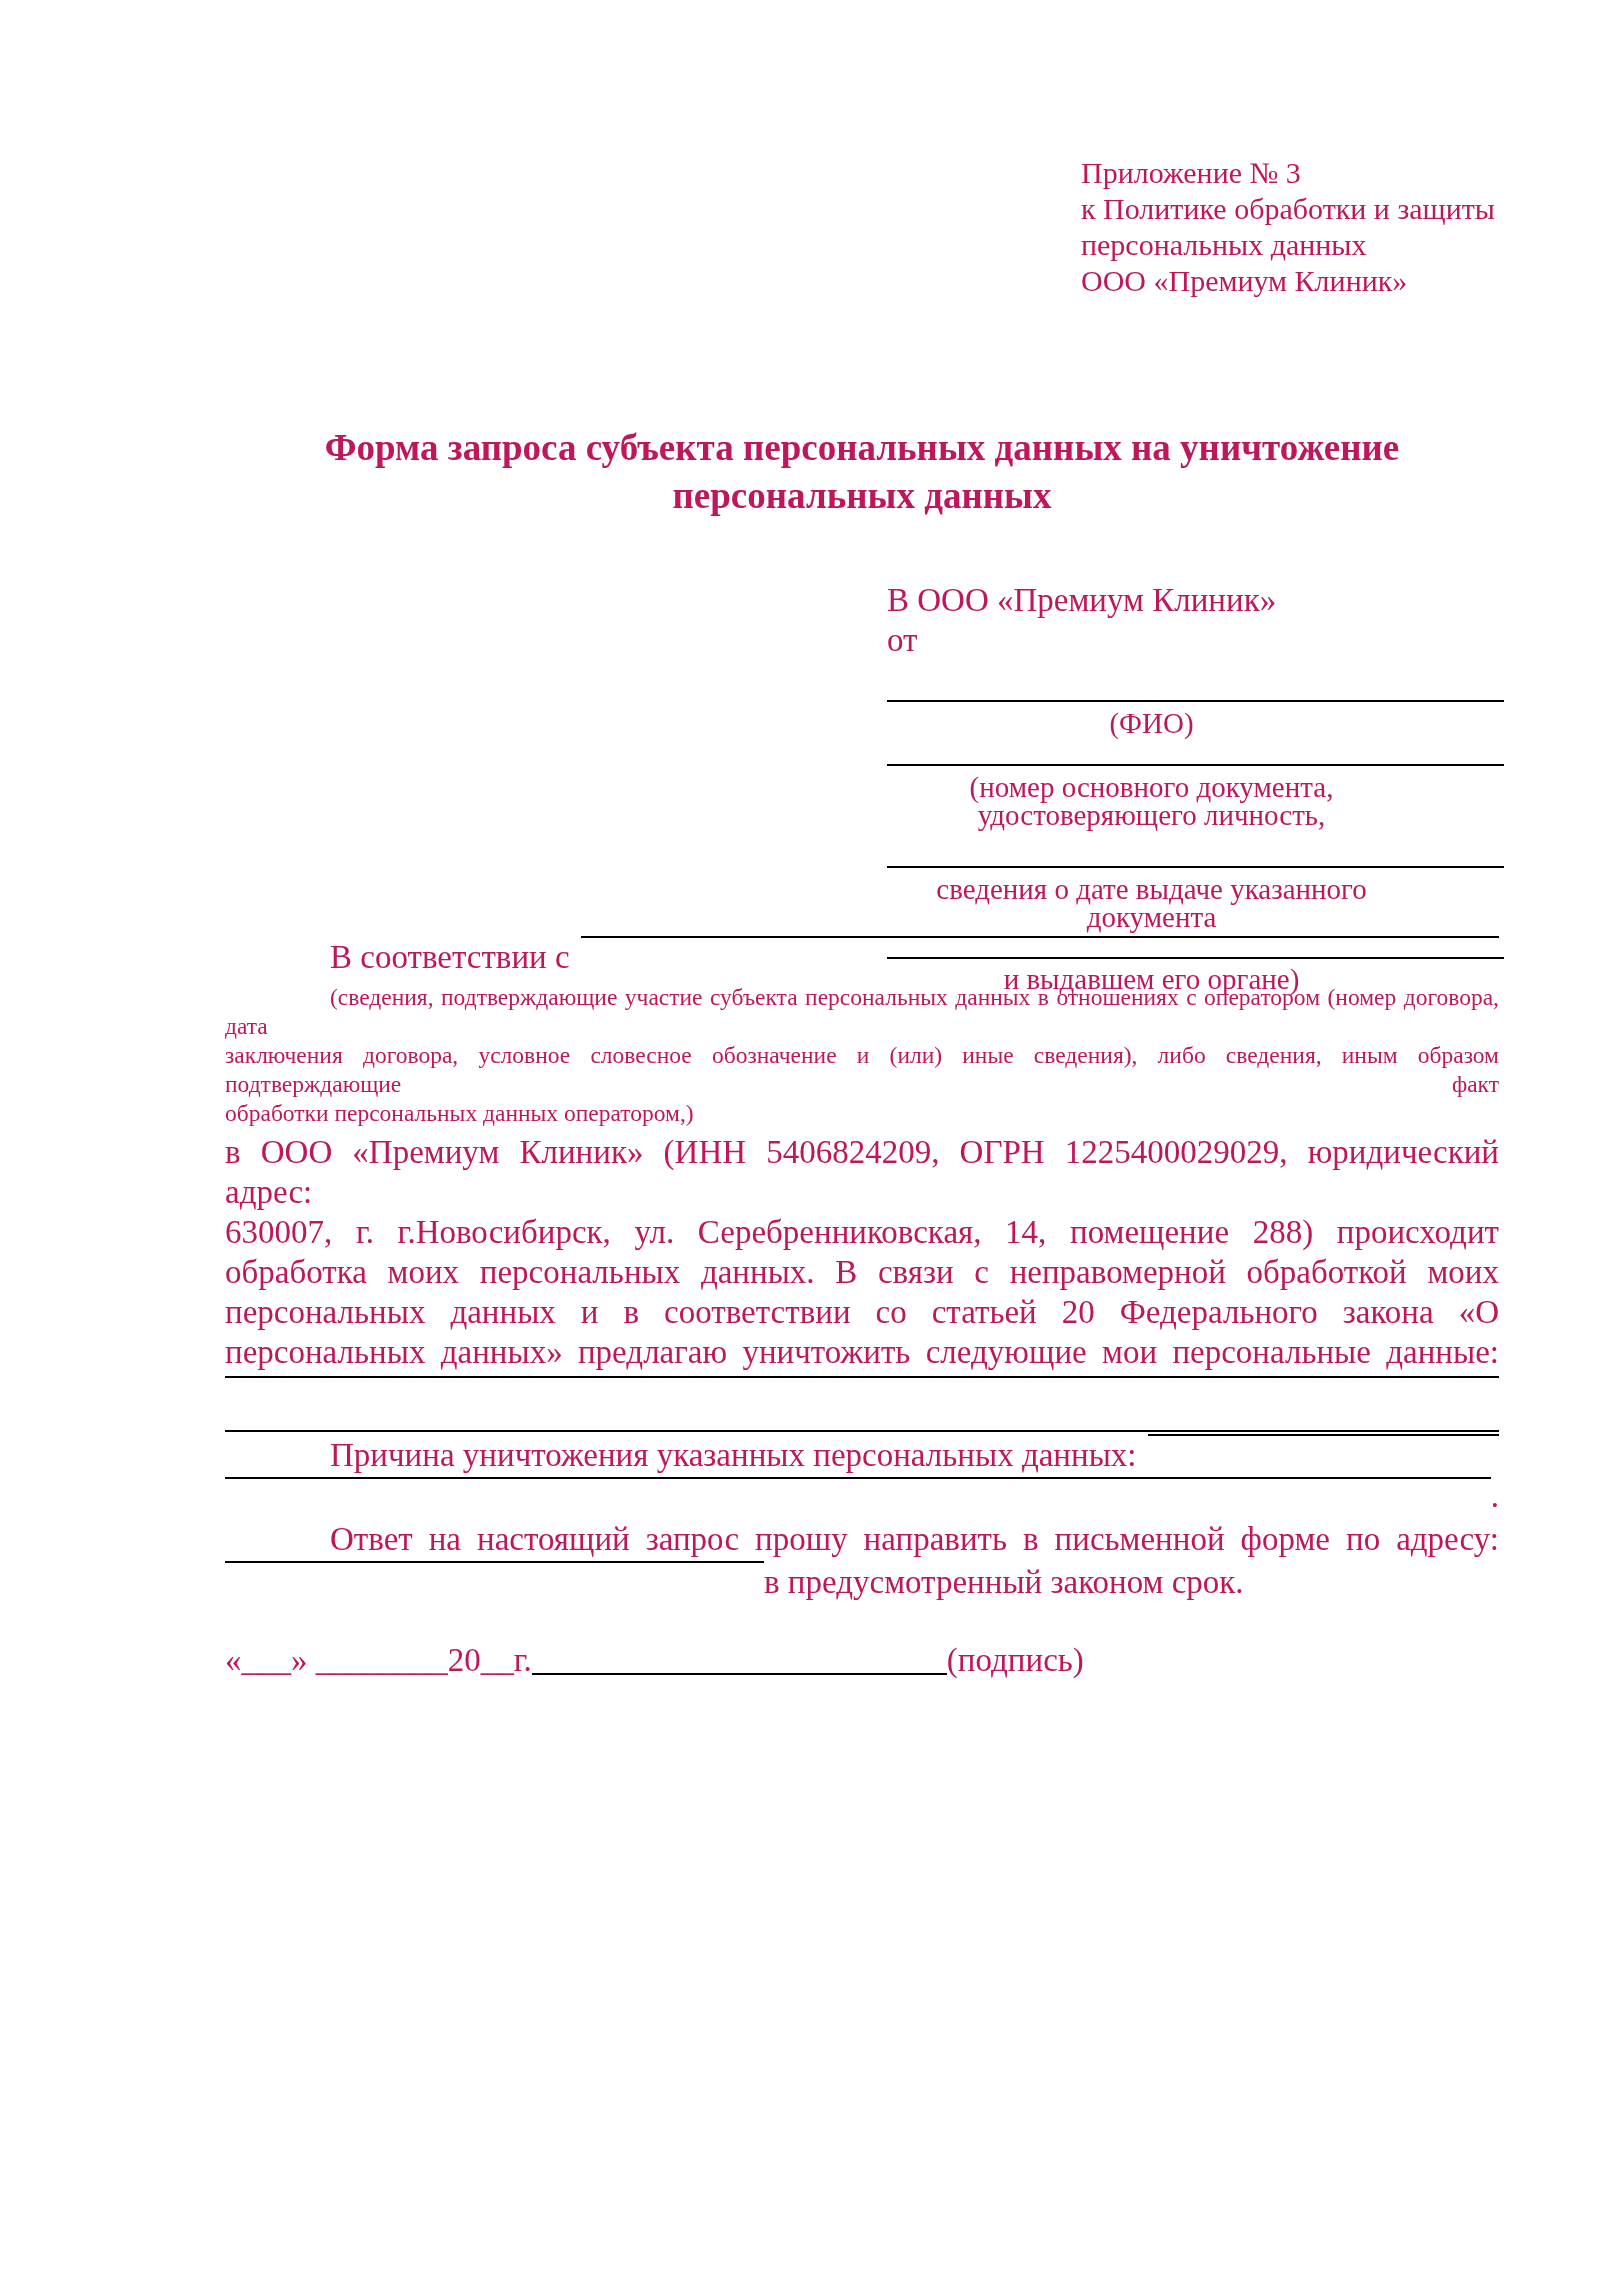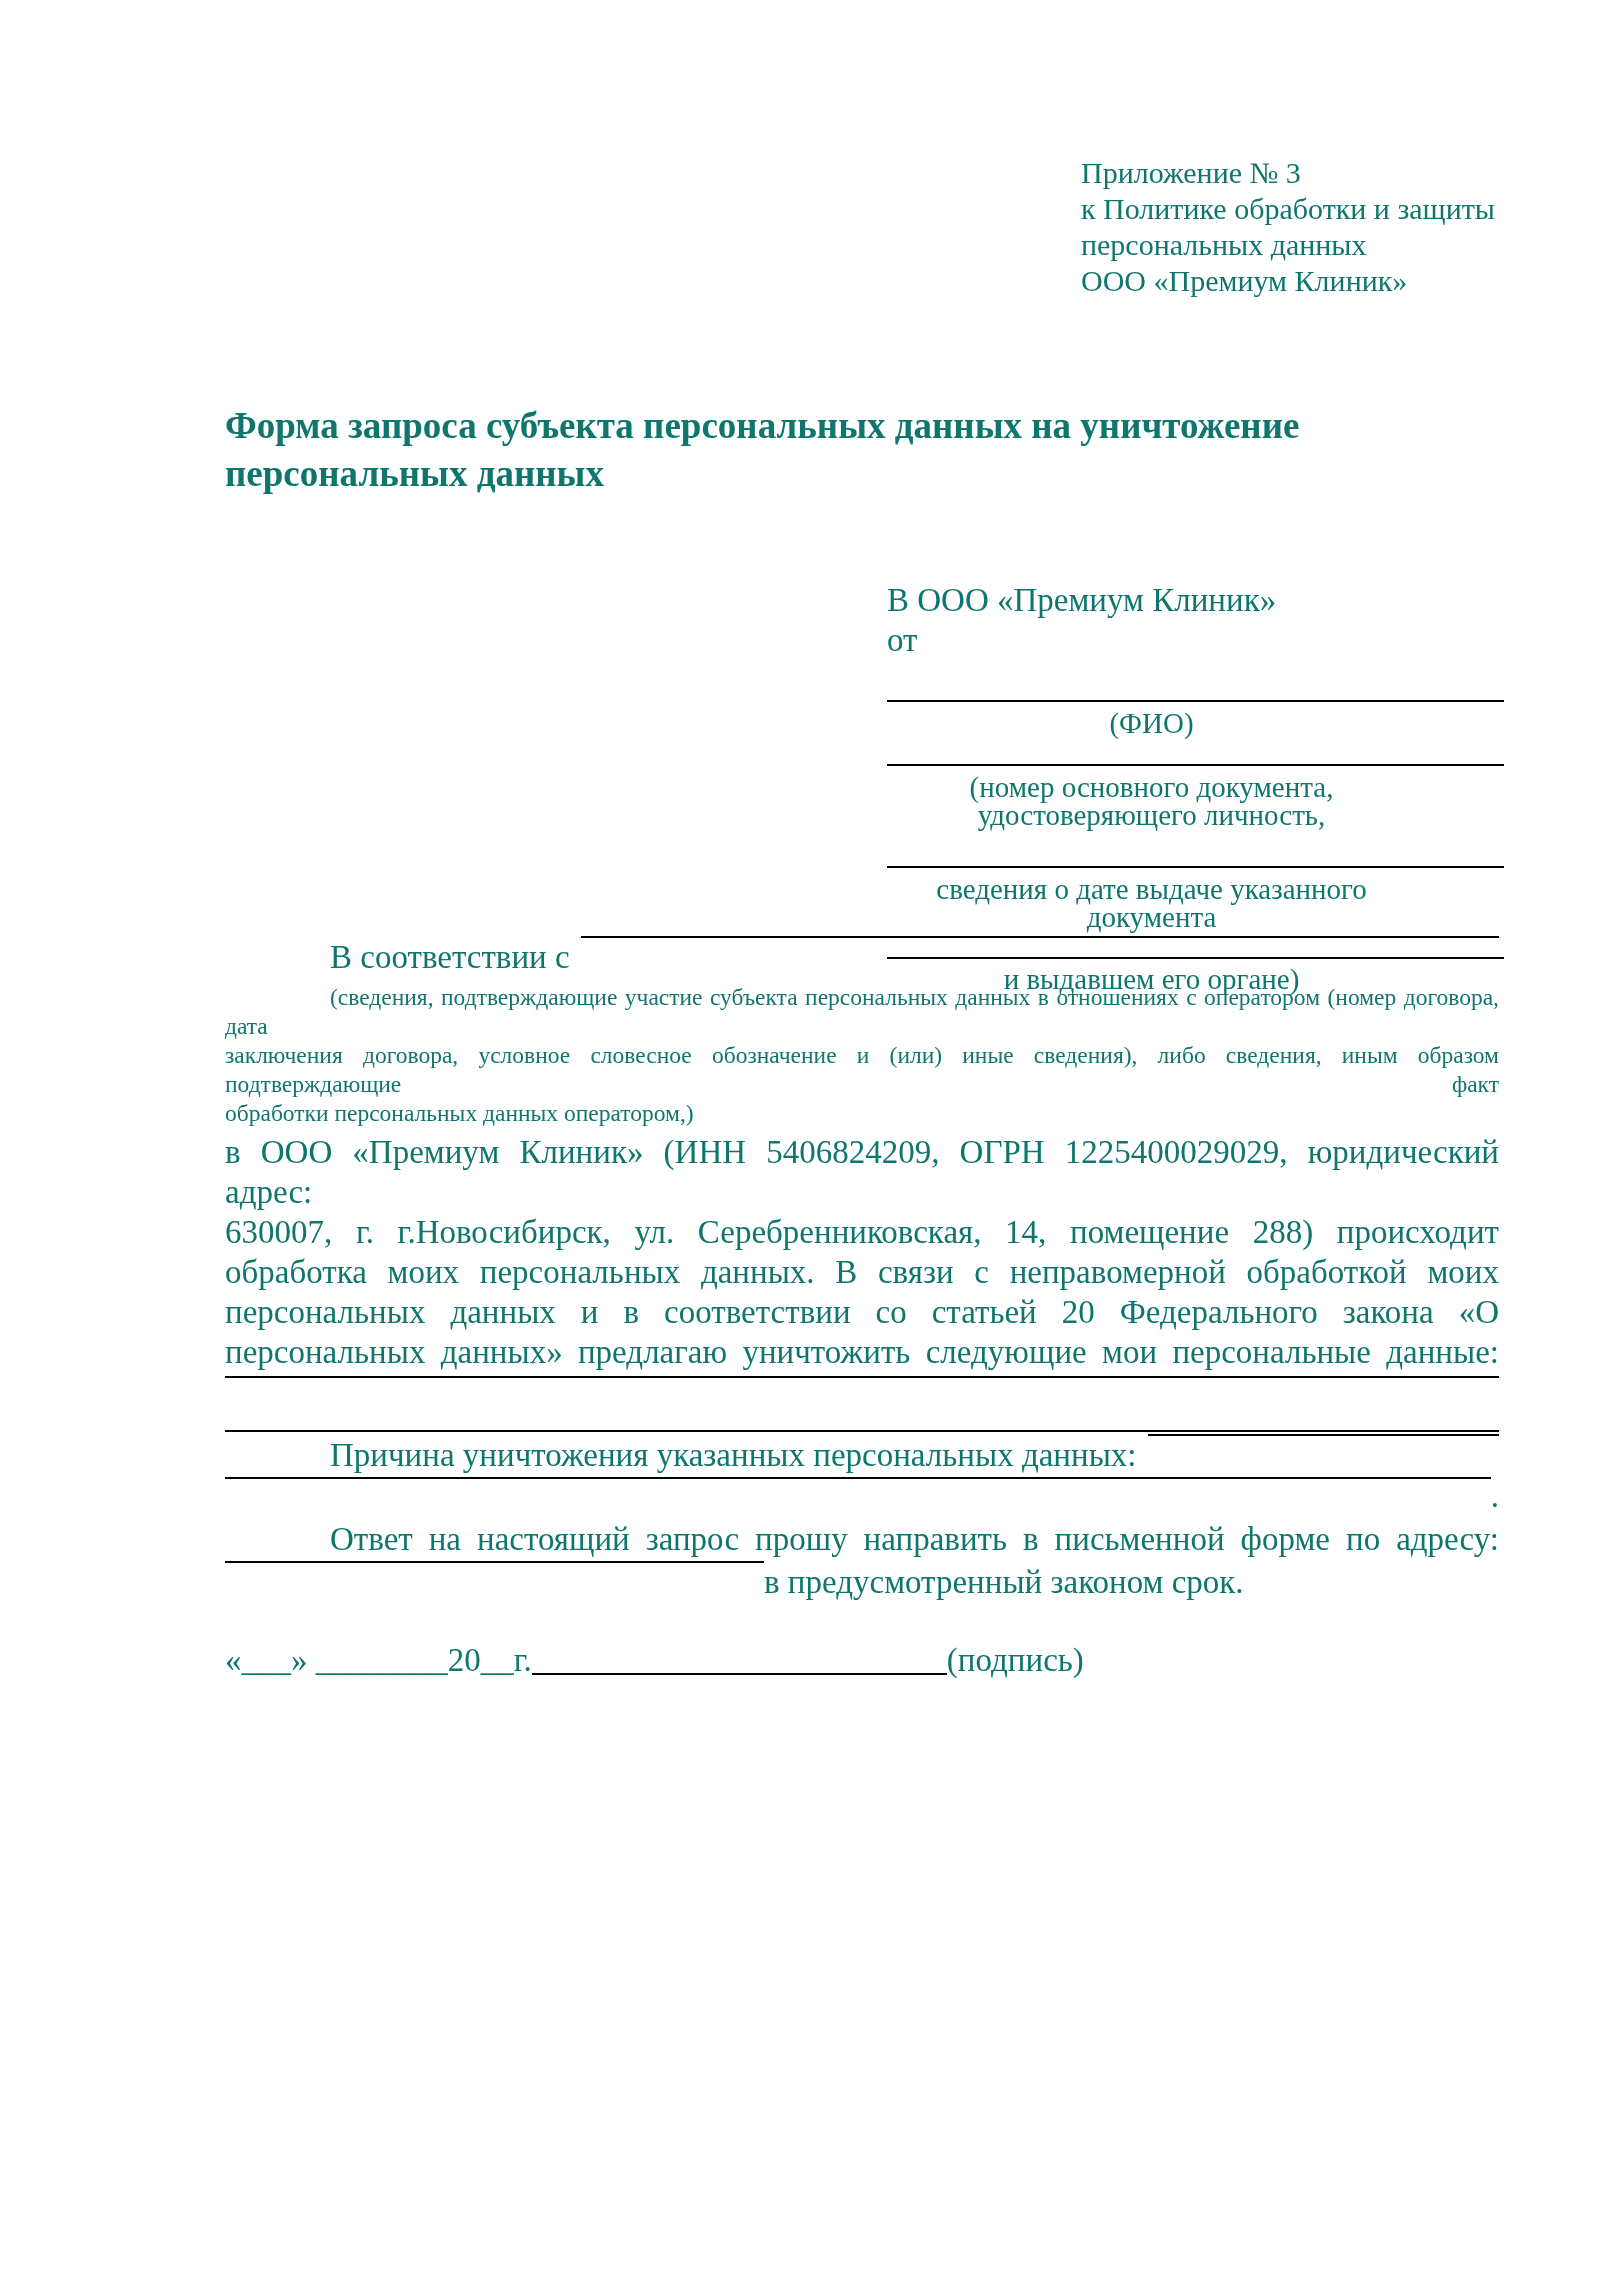--- a/index.html
+++ b/index.html
@@ -2,40 +2,41 @@
 <html><head>
 <meta charset="utf-8">
 <style>
   * { margin: 0; padding: 0; box-sizing: border-box; }
   html, body { background: #ffffff; }
   .page {
     position: relative;
     width: 1621px;
     height: 1976px;
     background: #ffffff;
-    color: #0f766e;
+    color: #be185d;
     font-family: "Liberation Serif", "DejaVu Serif", serif;
     overflow: hidden;
   }
 
   
   .appendix {
     position: absolute;
     left: 1081px;
     top: 155px;
     font-size: 30px;
     line-height: 36px;
   }
 
   
   .doc-title {
     position: absolute;
     left: 225px;
-    top: 402px;
+    top: 424px;
     width: 1274px;
+    text-align: center;
     font-weight: bold;
     font-size: 37px;
     line-height: 48px;
   }
   .doc-title span { display: block; }
 
   
   .addressee {
     position: absolute;
     left: 887px;

